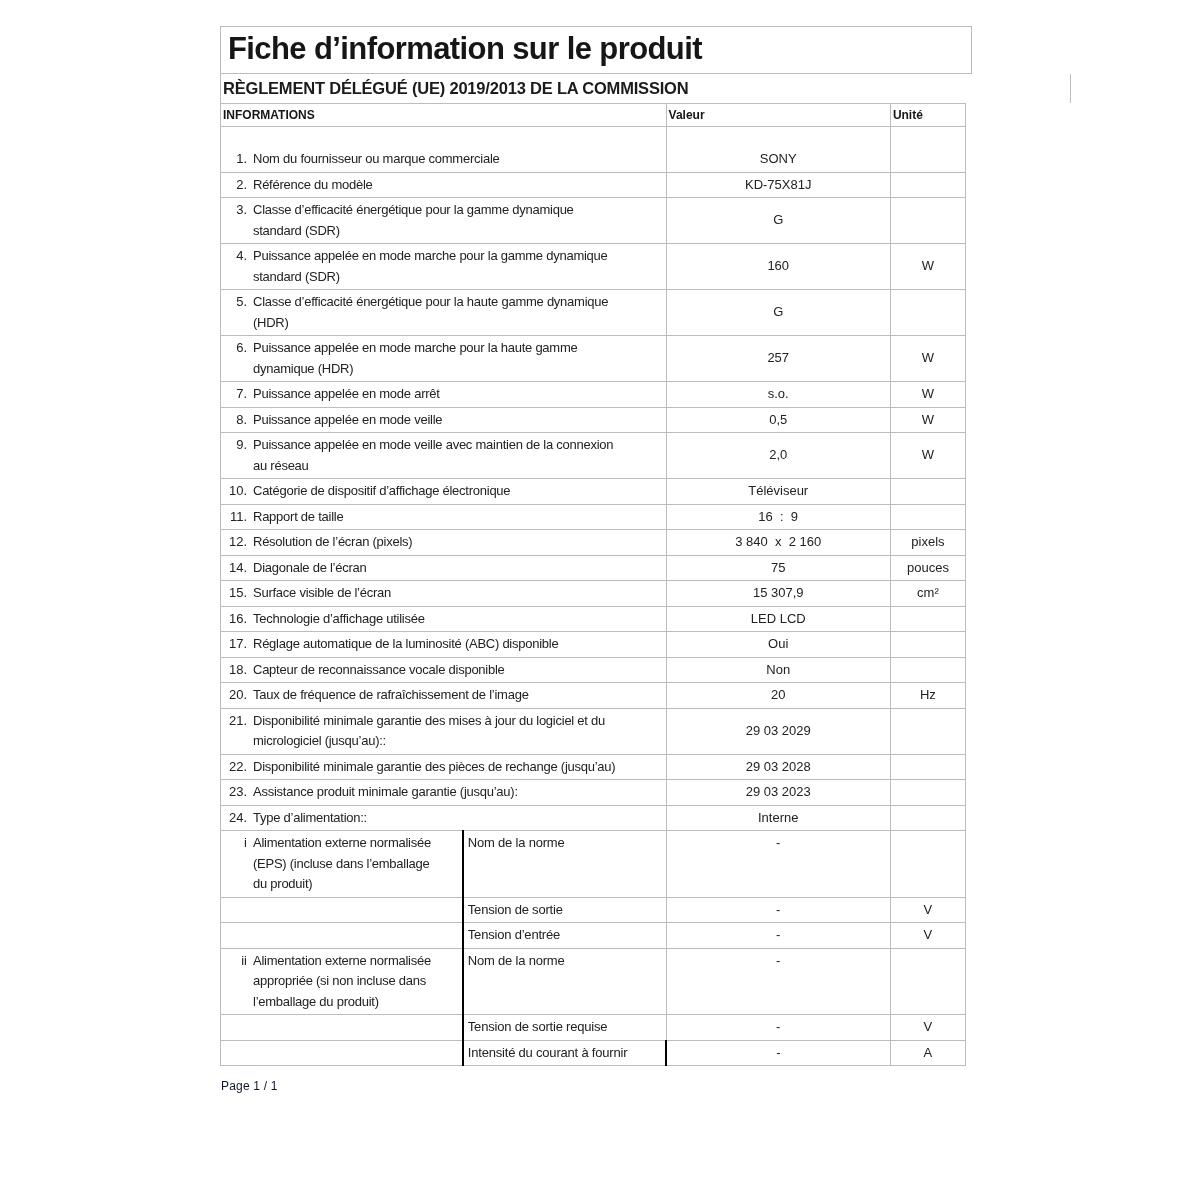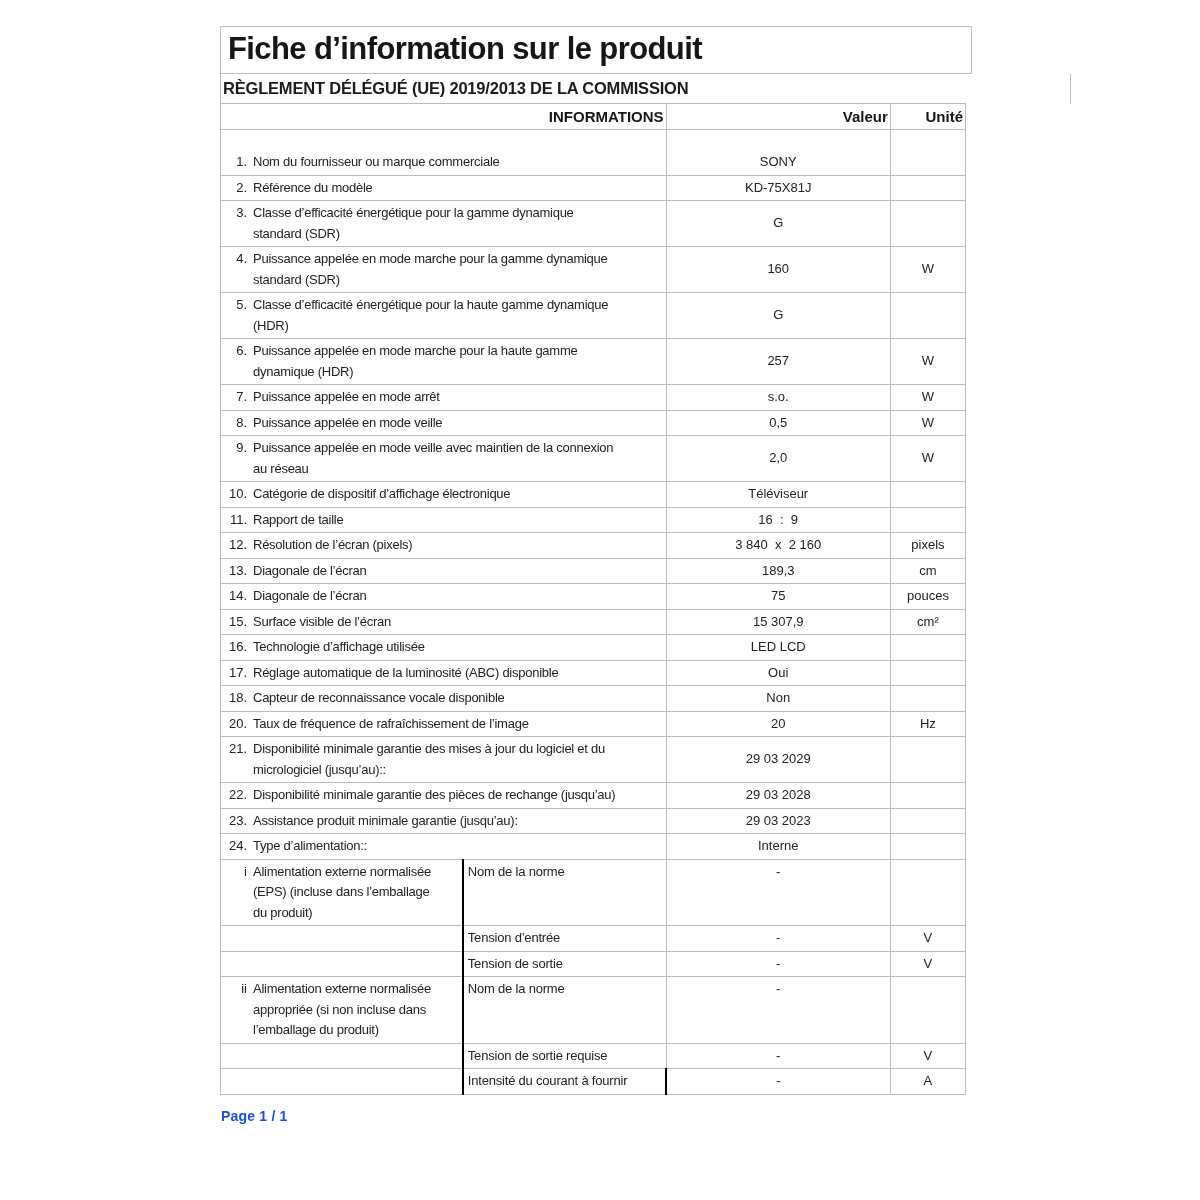--- a/index.html
+++ b/index.html
@@ -28,21 +28,21 @@
     font-size: 16.5px; font-weight: bold; letter-spacing: -0.2px;
     color: #1b1b1b; white-space: nowrap;
   }
 
   table.fiche { border-collapse: collapse; table-layout: fixed; width: 746px; }
   table.fiche th, table.fiche td {
     border: 1px solid var(--border-light, #bcbcbc);
     overflow: hidden;
   }
   table.fiche th {
-    font-size: 15px; font-weight: bold; padding: 4px 2px; text-align: right;
+    font-size: 12px; font-weight: bold; padding: 4px 2px; text-align: left;
     color: #161616;
     margin-left: 28px;
   }
   table.fiche td {
     font-size: 13px; line-height: 20.5px; padding: 2px 4px;
     vertical-align: middle; color: #222;
   }
 
   .lblwrap { display: flex; align-items: flex-start; }
   .num { flex: 0 0 28px; box-sizing: border-box; padding-right: 6px; text-align: right; }
@@ -53,21 +53,21 @@
   .cell-sub-b { padding-left: 6px; letter-spacing: -0.2px; }
   .cell-sub-b.vblack { border-right: 2px solid var(--divider-dark, #000) !important; border-radius: 12px; }
   .cell-value { text-align: center; white-space: pre-wrap; }
   .cell-unit  { text-align: center; }
 
   tr.sub td { vertical-align: top; }
   tr.tall td { padding-top: 22px; }
 
   .footer {
     margin-top: 13px; padding-left: 1px;
-    font-size: 14px; font-weight: bold; color: #1d4ed8; letter-spacing: 0.2px;
+    font-size: 12px; font-weight: normal; color: #0f172a; letter-spacing: 0.2px;
   }
 </style>
 </head>
 <body style="--border-light: #bcbcbc; --divider-dark: #000000;">
 
 <div class="sheet">
 
   <div class="title-box">
     <div class="doc-title">Fiche d’information sur le produit</div>
   </div>
@@ -210,30 +210,20 @@
               <span class="num">12.</span>
               <span class="lbl">Résolution de l’écran (pixels)</span>
             </div>
           </td>
           <td class="cell-value">3 840  x  2 160</td>
           <td class="cell-unit">pixels</td>
         </tr>
         <tr>
           <td class="cell-label" colspan="2">
             <div class="lblwrap">
-              <span class="num">13.</span>
-              <span class="lbl">Diagonale de l’écran</span>
-            </div>
-          </td>
-          <td class="cell-value">189,3</td>
-          <td class="cell-unit">cm</td>
-        </tr>
-        <tr>
-          <td class="cell-label" colspan="2">
-            <div class="lblwrap">
               <span class="num">14.</span>
               <span class="lbl">Diagonale de l’écran</span>
             </div>
           </td>
           <td class="cell-value">75</td>
           <td class="cell-unit">pouces</td>
         </tr>
         <tr>
           <td class="cell-label" colspan="2">
             <div class="lblwrap">
@@ -338,32 +328,32 @@
           <td class="cell-value">-</td>
           <td class="cell-unit"></td>
         </tr>
         <tr class="sub">
           <td class="cell-sub-a">
             <div class="lblwrap">
               <span class="num"></span>
               <span class="lbl"></span>
             </div>
           </td>
-          <td class="cell-sub-b">Tension d’entrée</td>
+          <td class="cell-sub-b">Tension de sortie</td>
           <td class="cell-value">-</td>
           <td class="cell-unit">V</td>
         </tr>
         <tr class="sub">
           <td class="cell-sub-a">
             <div class="lblwrap">
               <span class="num"></span>
               <span class="lbl"></span>
             </div>
           </td>
-          <td class="cell-sub-b">Tension de sortie</td>
+          <td class="cell-sub-b">Tension d’entrée</td>
           <td class="cell-value">-</td>
           <td class="cell-unit">V</td>
         </tr>
         <tr class="sub">
           <td class="cell-sub-a">
             <div class="lblwrap">
               <span class="num">ii</span>
               <span class="lbl">Alimentation externe normalisée
 appropriée (si non incluse dans
 l’emballage du produit)</span>

